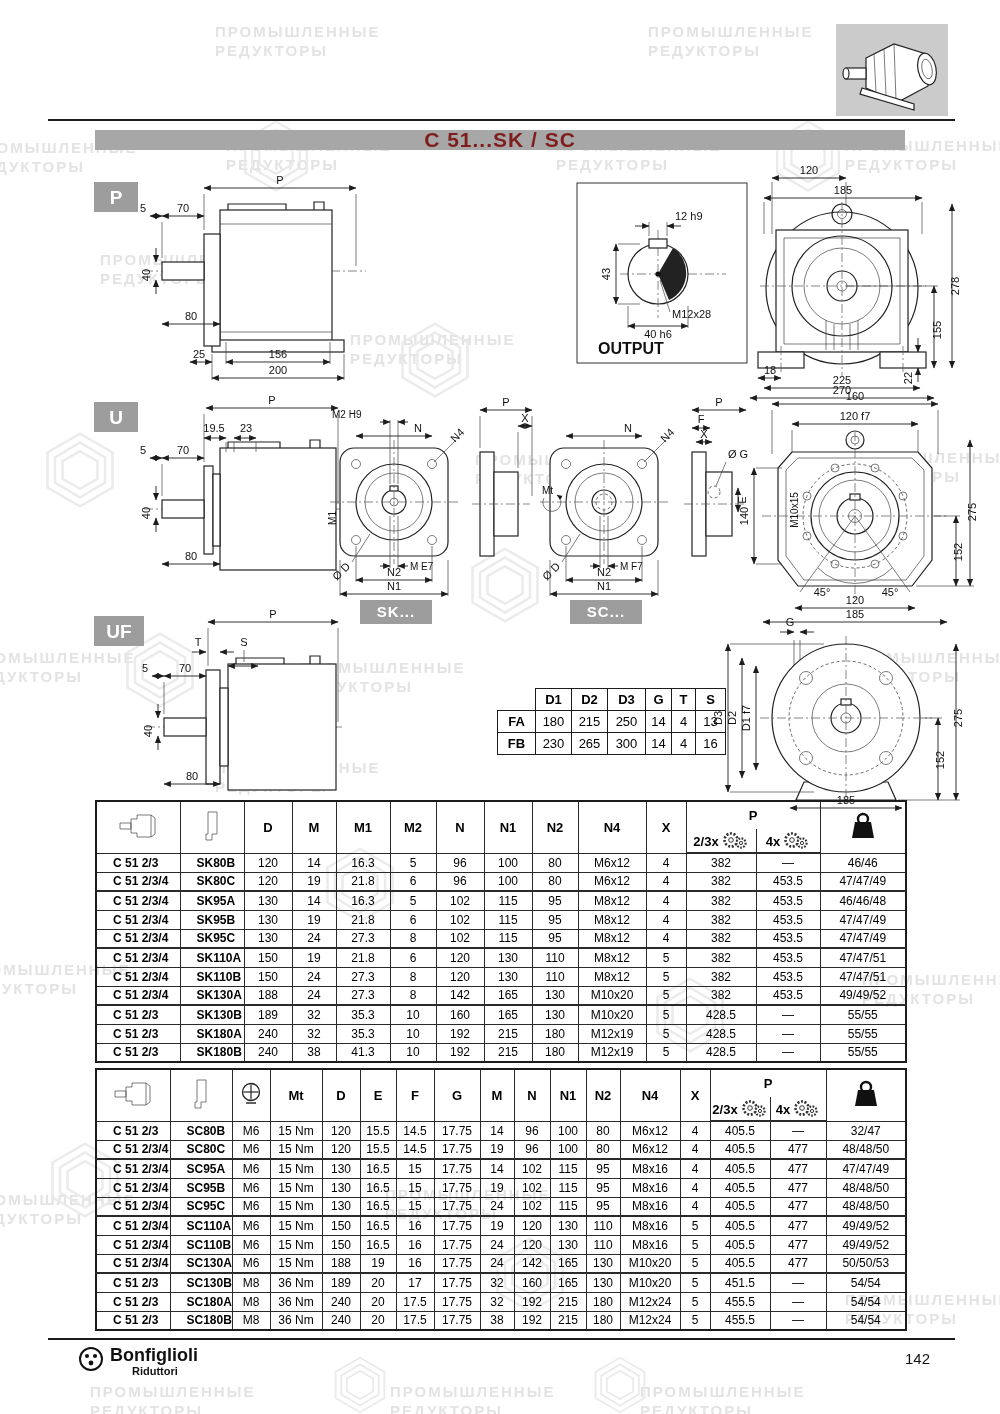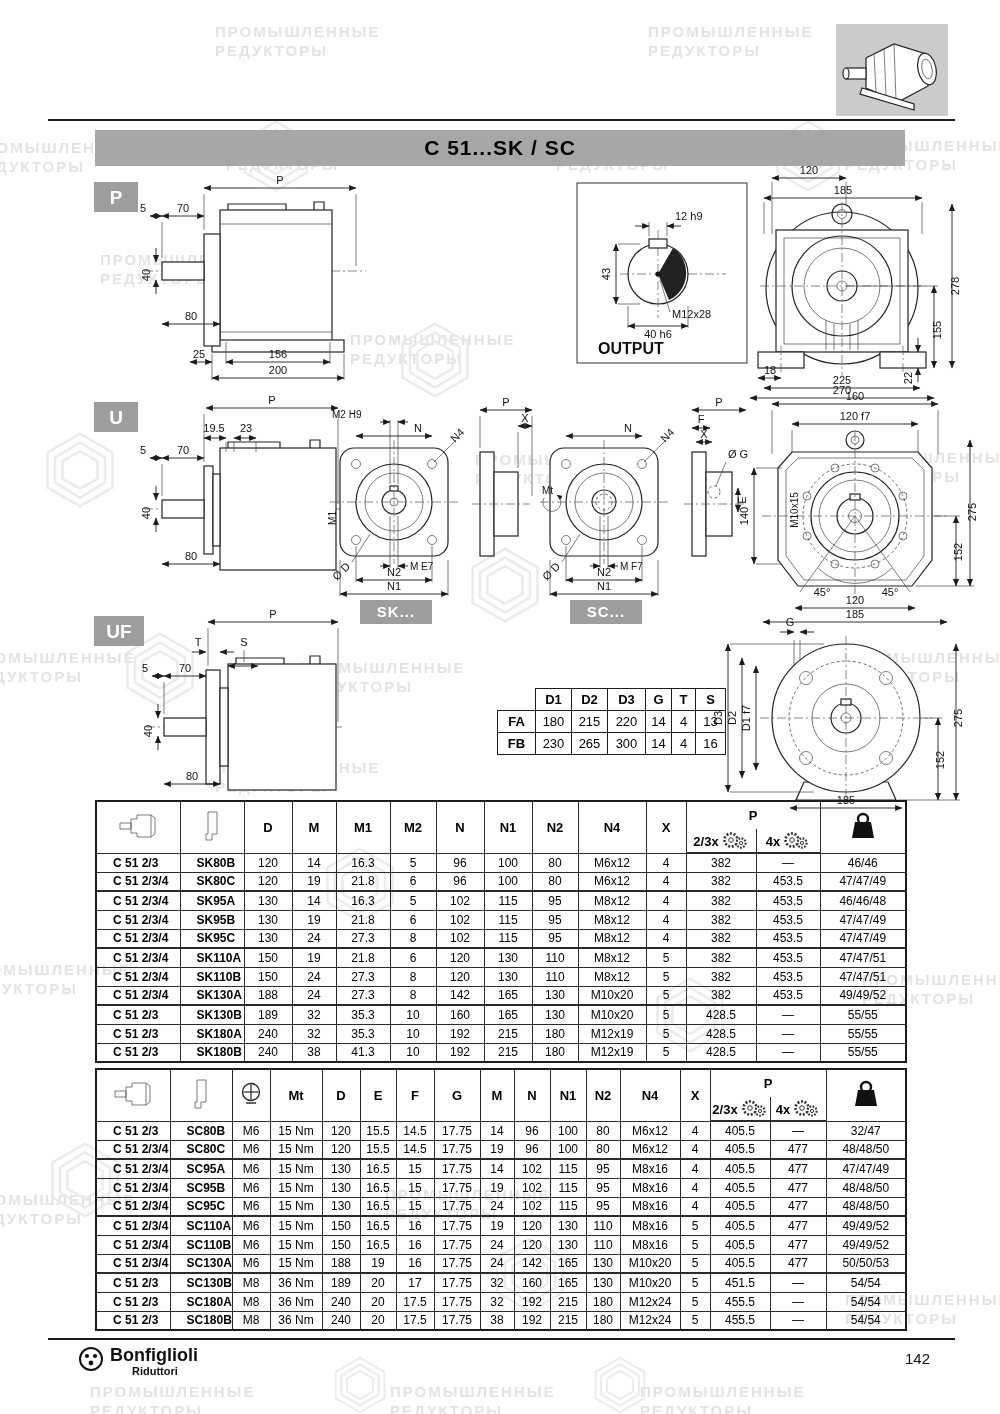--- a/index.html
+++ b/index.html
@@ -4,22 +4,22 @@
 <style>
 *{margin:0;padding:0;box-sizing:border-box}
 html,body{background:#9a9a9a}
 .page{position:relative;width:1000px;height:1414px;margin:0 auto;background:#fff;
   font-family:"Liberation Sans","DejaVu Sans",sans-serif;overflow:hidden}
 .wm{position:absolute;z-index:0;color:#e3e3e3;font-weight:bold;font-size:15px;
   letter-spacing:2px;line-height:19px;white-space:nowrap}
 .hexwm{position:absolute;z-index:0;opacity:.85}
 .abs{position:absolute;z-index:2}
 .rule{position:absolute;z-index:2;background:#1c1c1c;height:2px}
-.titlebar{position:absolute;z-index:2;left:95px;top:130px;width:810px;height:36px;
-  background:#a7a7a7;color:#000000;font-weight:bold;font-size:21px;letter-spacing:1px;
+.titlebar{position:absolute;z-index:2;left:95px;top:130px;width:810px;height:20px;
+  background:#a7a7a7;color:#7f1d1d;font-weight:bold;font-size:21px;letter-spacing:1px;
   display:flex;align-items:center;justify-content:center}
 .corner{position:absolute;z-index:2;left:836px;top:24px;width:112px;height:92px;background:#cbcbcb}
 svg{overflow:visible}
 svg text{font-family:"Liberation Sans","DejaVu Sans",sans-serif;fill:#111}
 .ol{fill:none;stroke:#222;stroke-width:1.2}
 .olw{fill:#fff;stroke:#222;stroke-width:1.2}
 .thin{fill:none;stroke:#444;stroke-width:.7}
 .cl{fill:none;stroke:#555;stroke-width:.7;stroke-dasharray:9 3 2 3}
 .dash{fill:none;stroke:#444;stroke-width:.8;stroke-dasharray:3 2.5}
 .dim{fill:none;stroke:#1c1c1c;stroke-width:.9}
@@ -541,21 +541,21 @@
 <th>G</th>
 <th>T</th>
 <th>S</th>
         </tr>
 </thead>
 <tbody>
         <tr>
           <td class="b">FA</td>
           <td>180</td>
           <td>215</td>
-          <td>220</td>
+          <td>250</td>
           <td>14</td>
           <td>4</td>
           <td>13</td>
         </tr>
         <tr>
           <td class="b">FB</td>
           <td>230</td>
           <td>265</td>
           <td>300</td>
           <td>14</td>

